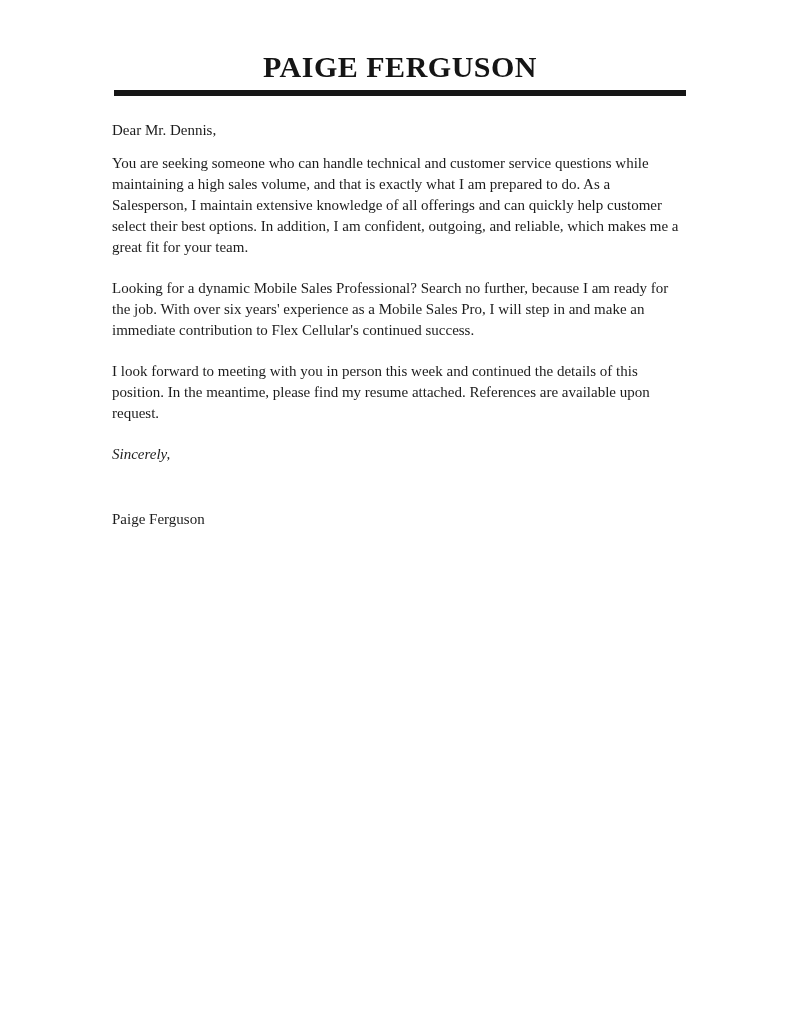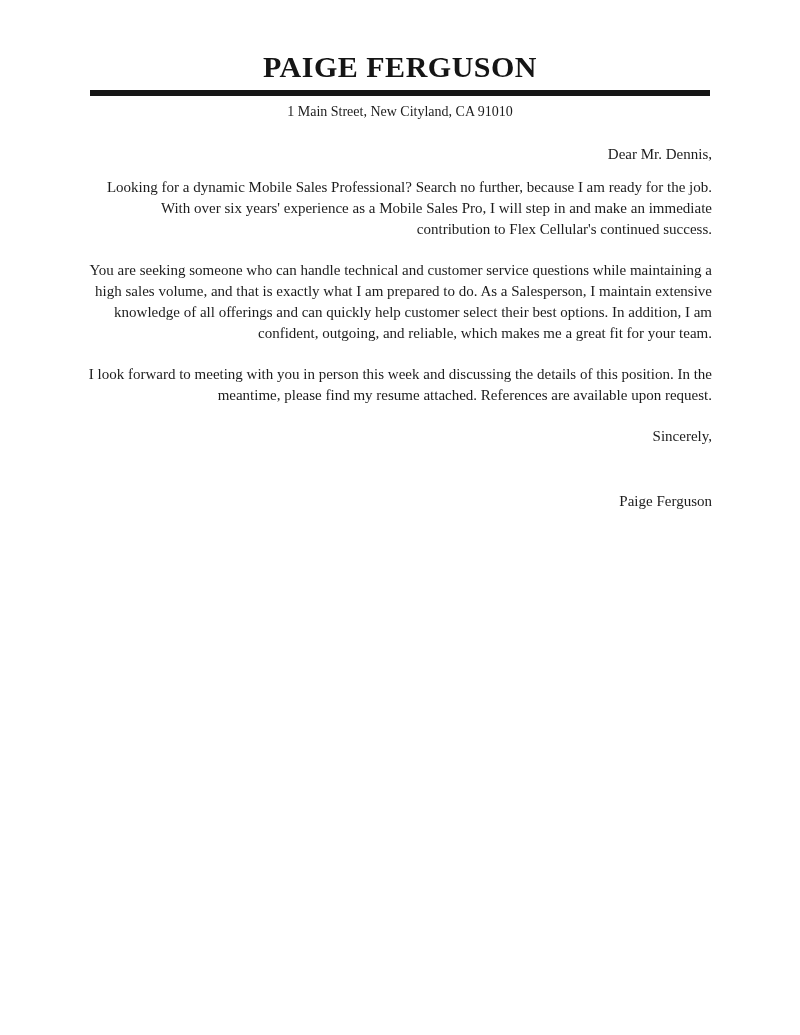--- a/index.html
+++ b/index.html
@@ -10,21 +10,21 @@
   }
   body {
     width: 800px;
     height: 1035px;
     font-family: "Liberation Serif", "DejaVu Serif", serif;
     color: #1c1c1c;
     position: relative;
     overflow: hidden;
   }
   .page {
-    padding: 0 88px;
+    padding: 0 112px;
   }
   .letterhead {
     text-align: center;
   }
   .name-title {
     margin: 0;
     padding-top: 50px;
     font-size: 30px;
     font-weight: bold;
     letter-spacing: 0.5px;
@@ -50,55 +50,54 @@
     margin: 0;
   }
   .letter-body {
     margin-top: 24px;
     font-size: 15px;
     line-height: 21px;
     text-align: left;
   }
   .letter-body p {
     margin: 0 0 20px 0;
-    text-align: right;
   }
   .salutation {
     margin-bottom: 12px !important;
   }
   .closing {
     margin-bottom: 0 !important;
+    font-style: italic;
   }
   .signature-name {
     margin-top: 44px !important;
     margin-bottom: 0 !important;
   }
 </style>
 </head>
 <body>
 
 <div class="page">
 
   <div class="letterhead">
     <h1 class="name-title">PAIGE FERGUSON</h1>
 
     <div class="header-rule"></div>
 
     <div class="contact-block">
-      <p class="contact-line">1 Main Street, New Cityland, CA 91010</p>
     </div>
   </div>
 
   <div class="letter-body">
     <p class="salutation">Dear Mr. Dennis,</p>
 
+    <p>You are seeking someone who can handle technical and customer service questions while maintaining a high sales volume, and that is exactly what I am prepared to do. As a Salesperson, I maintain extensive knowledge of all offerings and can quickly help customer select their best options. In addition, I am confident, outgoing, and reliable, which makes me a great fit for your team.</p>
+
     <p>Looking for a dynamic Mobile Sales Professional? Search no further, because I am ready for the job. With over six years' experience as a Mobile Sales Pro, I will step in and make an immediate contribution to Flex Cellular's continued success.</p>
 
-    <p>You are seeking someone who can handle technical and customer service questions while maintaining a high sales volume, and that is exactly what I am prepared to do. As a Salesperson, I maintain extensive knowledge of all offerings and can quickly help customer select their best options. In addition, I am confident, outgoing, and reliable, which makes me a great fit for your team.</p>
-
-    <p>I look forward to meeting with you in person this week and discussing the details of this position. In the meantime, please find my resume attached. References are available upon request.</p>
+    <p>I look forward to meeting with you in person this week and continued the details of this position. In the meantime, please find my resume attached. References are available upon request.</p>
 
     <p class="closing">Sincerely,</p>
 
     <p class="signature-name">Paige Ferguson</p>
   </div>
 
 </div>
 
 </body></html>

